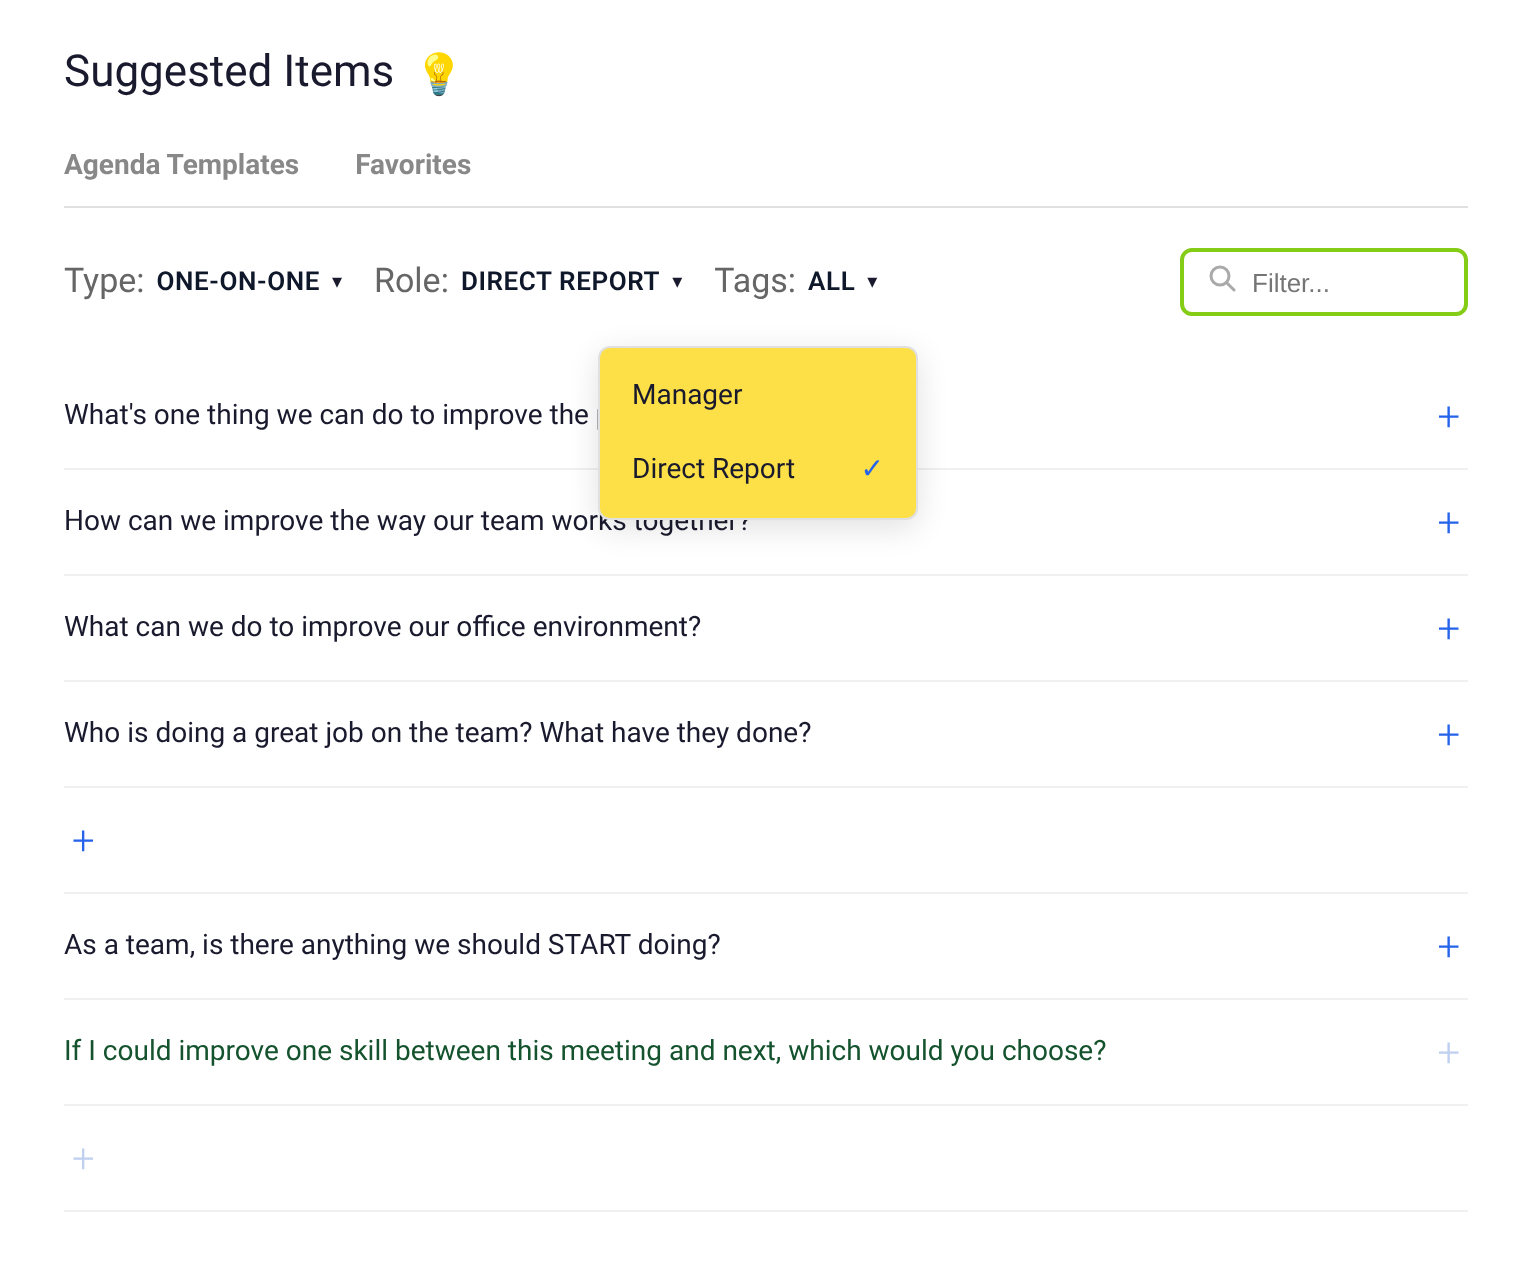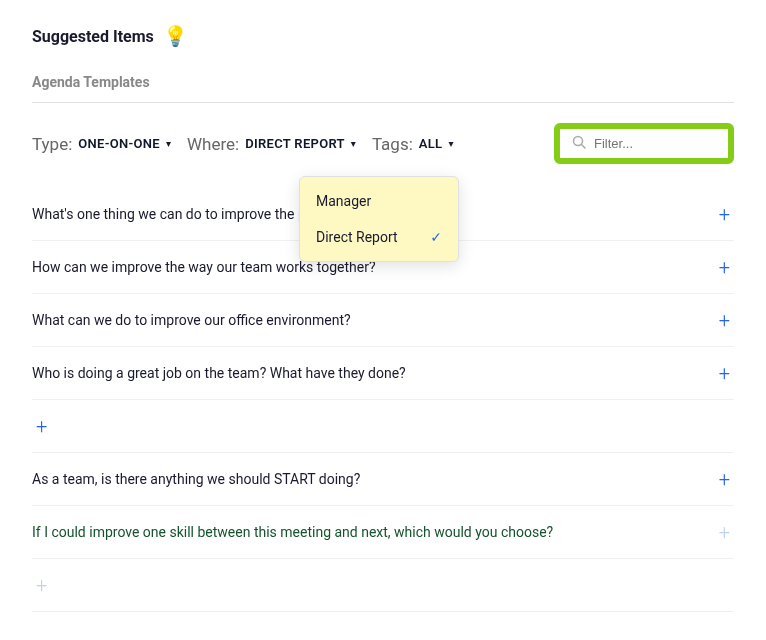--- a/index.html
+++ b/index.html
@@ -23,22 +23,22 @@
     }
 
     .header-row {
       display: flex;
       align-items: center;
       gap: 10px;
       margin-bottom: 16px;
     }
 
     .page-title {
-      font-size: 16px;
-      font-weight: 700;
+      font-size: 22px;
+      font-weight: 400;
       color: #1a1a2e;
     }
 
     .lightbulb-icon {
       font-size: 20px;
     }
 
     .tabs-row {
       display: flex;
       gap: 0;
@@ -95,25 +95,25 @@
 
     .chevron-icon {
       color: #1a1a2e;
       font-size: 10px;
     }
 
     .search-box {
       margin-left: auto;
       display: flex;
       align-items: center;
-      border: 6px solid #84cc16;
+      border: 2px solid #84cc16;
       border-radius: 6px;
       padding: 6px 12px;
       gap: 8px;
-      width: 180px;
+      width: 144px;
     }
 
     .search-icon {
       color: #aaa;
       font-size: 14px;
     }
 
     .search-input {
       border: none;
       outline: none;
@@ -158,21 +158,21 @@
 
     .add-btn.muted {
       color: #c0d0f0;
     }
 
     
     .dropdown-overlay {
       position: absolute;
       top: 42px;
       left: 112px;
-      background: #fef9c3;
+      background: #fde047;
       border: 1px solid #e0e0e0;
       border-radius: 6px;
       box-shadow: 0 4px 16px rgba(0,0,0,0.12);
       z-index: 100;
       min-width: 160px;
       padding: 6px 0;
     }
 
     .dropdown-item {
       display: flex;
@@ -194,32 +194,33 @@
 
 <div class="page-container">
 
   <div class="header-row">
     <h1 class="page-title">Suggested Items</h1>
     <span class="lightbulb-icon">💡</span>
   </div>
 
   <div class="tabs-row">
     <a class="tab">Agenda Templates</a>
+    <a class="tab">Favorites</a>
   </div>
 
   <div class="filters-row">
 
     <div class="filter-group">
       <span class="filter-label">Type:</span>
       <span class="filter-value">ONE-ON-ONE</span>
       <span class="chevron-icon">▾</span>
     </div>
 
     <div class="filter-group" style="position: relative;">
-      <span class="filter-label">Where:</span>
+      <span class="filter-label">Role:</span>
       <span class="filter-value">DIRECT REPORT</span>
       <span class="chevron-icon">▾</span>
 
       <div class="dropdown-overlay">
         <div class="dropdown-item">
           <span>Manager</span>
         </div>
         <div class="dropdown-item">
           <span>Direct Report</span>
           <span class="check-icon">✓</span>

